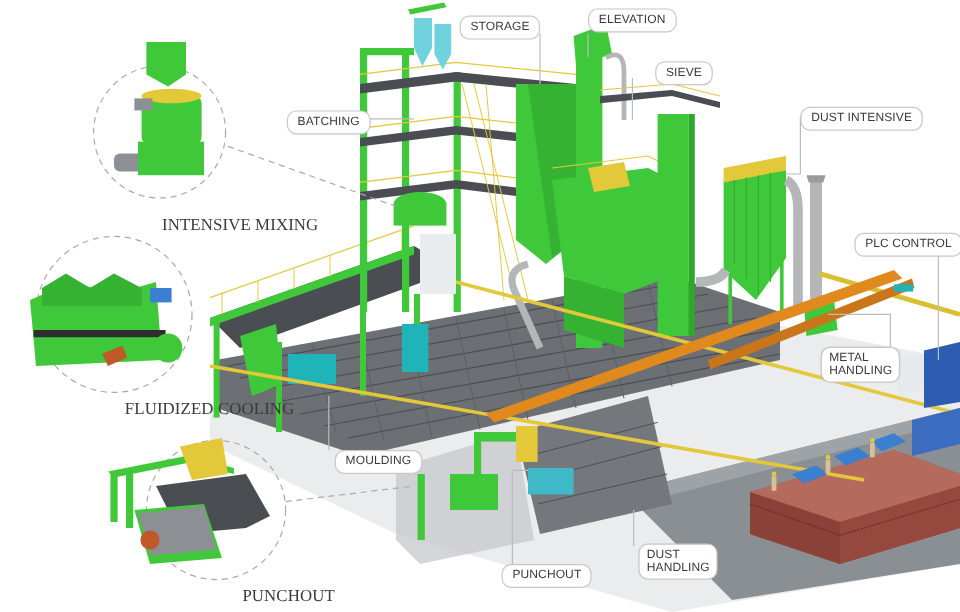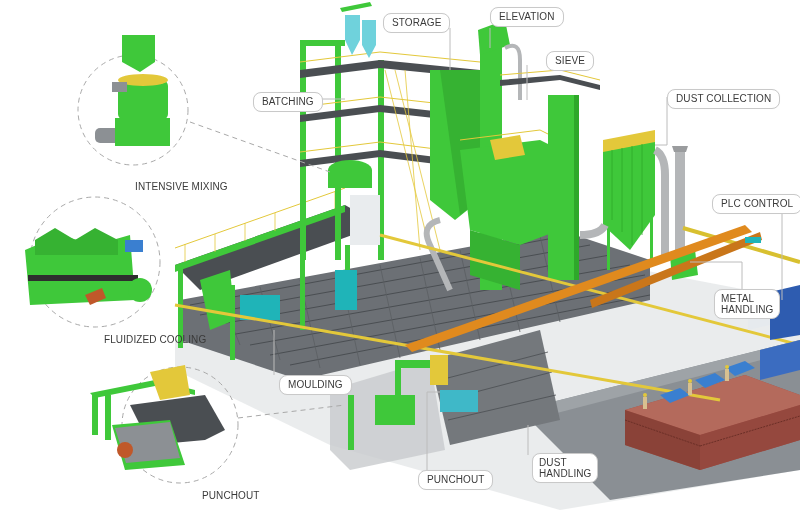--- a/index.html
+++ b/index.html
@@ -19,24 +19,24 @@
     white-space: nowrap;
     line-height: 12px;
     text-align: left;
     font-family: "Liberation Sans", sans-serif;
     box-shadow: 0 0 1px rgba(0,0,0,0.05);
   }
   .label.two-line { white-space: normal; line-height: 11px; padding: 3px 6px; }
   .caption {
     position: absolute;
     color: #3a3a3a;
-    font-size: 10px;
+    font-size: 14px;
     letter-spacing: 0.1px;
     white-space: nowrap;
-    font-family: Liberation Sans, sans-serif;
+    font-family: Liberation Serif, serif;
     padding-left: 44px;
   }
 </style>
 </head>
 <body>
 
 <svg id="scene" viewBox="0 0 800 510" xmlns="http://www.w3.org/2000/svg">
 
   <g>
     <polygon points="175,340 590,260 800,300 800,470 560,510 330,445 175,370" fill="#d9dcdf" opacity="0.55"></polygon>
@@ -259,25 +259,25 @@
     <polyline points="742,290 742,262 690,262"></polyline>
     <polyline points="274,375 274,330"></polyline>
     <polyline points="427,475 427,392 440,392"></polyline>
     <polyline points="528,455 528,425"></polyline>
   </g>
 </svg>
 
 <div class="label" style="left:383px; top:13px;">STORAGE</div>
 <div class="label" style="left:490px; top:7px;">ELEVATION</div>
 <div class="label" style="left:527px; top:51px;margin-left:19px;">SIEVE</div>
-<div class="label" style="left:253px; top:92px;">BATCHING</div>
-<div class="label" style="left:667px; top:89px;">DUST COLLECTION</div>
+<div class="label" style="left:239px; top:92px;">BATCHING</div>
+<div class="label" style="left:667px; top:89px;">DUST INTENSIVE</div>
 <div class="label" style="left:712px; top:194px;">PLC CONTROL</div>
 
-<div class="label two-line" style="left:684px; top:289px;margin-left:30px;">
+<div class="label two-line" style="left:684px; top:289px;">
   <span>METAL</span><br>
   <span>HANDLING</span>
 </div>
 
 <div class="label" style="left:279px; top:375px;">MOULDING</div>
 <div class="label" style="left:418px; top:470px;">PUNCHOUT</div>
 
 <div class="label two-line" style="left:532px; top:453px;">
   <span>DUST</span><br>
   <span>HANDLING</span>

